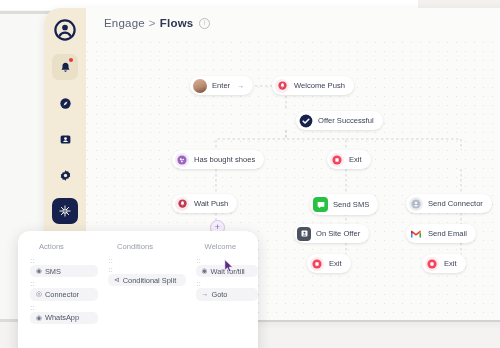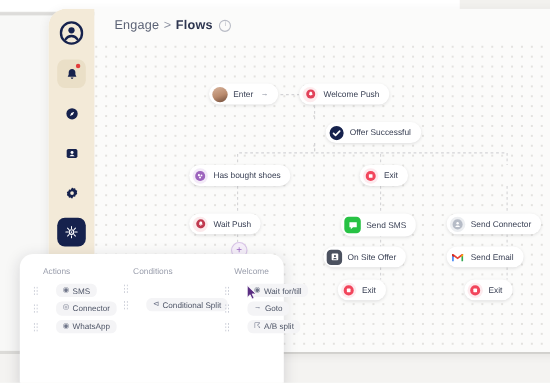--- a/index.html
+++ b/index.html
@@ -97,21 +97,21 @@
     position:absolute;left:18px;top:231px;width:228px;height:117px;
     background:#ffffff;border-radius:12px;
     box-shadow:0 3px 14px rgba(30,30,45,.15);
     display:flex;padding:11px 0 0 12px;gap:10px;z-index:30;
   }
   .pal-col{display:flex;flex-direction:column;gap:4px;}
   .pal-col.c1{width:72px;}
   .pal-col.c2{width:82px;}
   .pal-col.c3{width:66px;}
   .pal-head{font-size:7.6px;color:#9a9eac;margin-bottom:3px;padding-left:9px;}
-  .pal-item{display:flex;align-items:center;gap:16px;}
+  .pal-item{display:flex;gap:2px;flex-direction:column;}
   .grip{
     width:5px;height:9px;flex:0 0 5px;
     background-image:radial-gradient(#c9ccd6 .8px,transparent .8px);
     background-size:2.5px 3px;cursor:grab;
   }
   .chip{
     background:#f4f4f6;border-radius:5px;padding:2.5px 6px;
     font-size:7.4px;color:#4d5466;display:flex;align-items:center;gap:3px;
     white-space:nowrap;cursor:pointer;line-height:1;
   }
@@ -430,25 +430,18 @@
     </div>
 
     <div class="pal-item">
       <span class="grip"></span>
       <span class="chip">
         <span class="cico">→</span>
         <span>Goto</span>
       </span>
     </div>
 
-    <div class="pal-item">
-      <span class="grip"></span>
-      <span class="chip">
-        <span class="cico">☈</span>
-        <span>A/B split</span>
-      </span>
-    </div>
   </div>
 </div>
 
 <svg id="cursor" width="10" height="14" viewBox="0 0 10 14">
   <path d="M0.8 0.6 L0.8 11.4 L3.4 8.9 L5.2 12.8 L7 12 L5.2 8.2 L8.7 8.2 Z" fill="#5a2d82" stroke="#ffffff" stroke-width="0.7"></path>
 </svg>
 
 </body></html>

